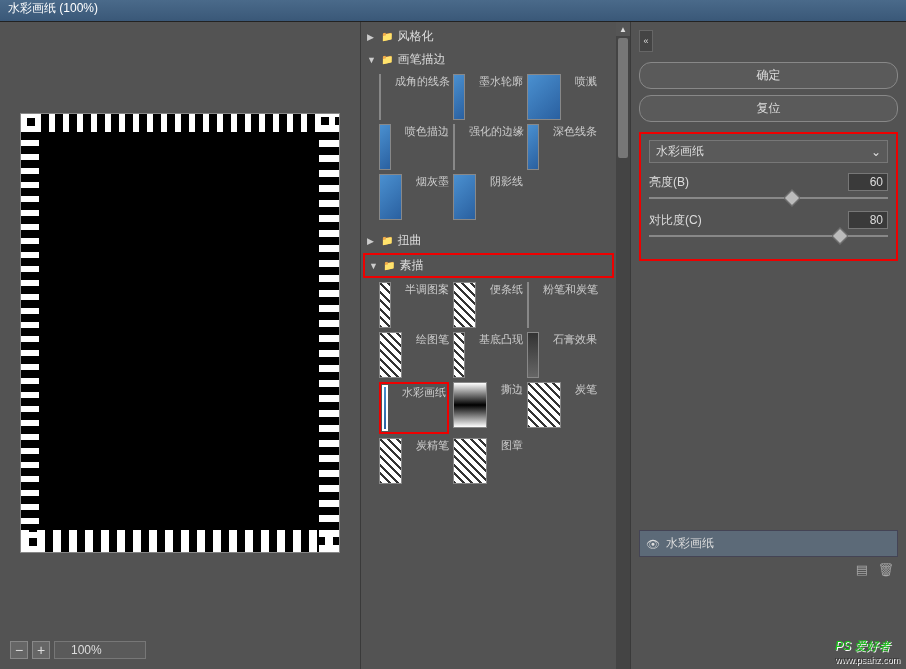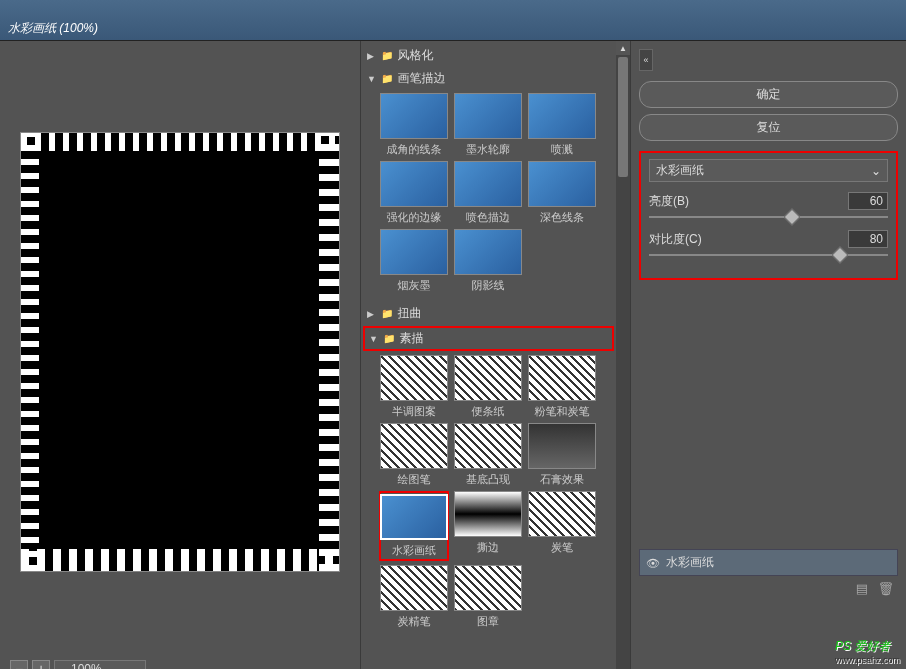--- a/index.html
+++ b/index.html
@@ -1,17 +1,17 @@
 <!DOCTYPE html>
 <html><head>
 <meta charset="utf-8">
 <style>
 * { box-sizing: border-box; margin: 0; padding: 0; font-family: "Microsoft YaHei", Arial, sans-serif; font-size: 12px; }
 body { background: #535353; color: #ddd; width: 906px; height: 669px; overflow: hidden; position: relative; }
-.titlebar { background: linear-gradient(#4a6a8a, #3a5878); height: 22px; padding: 20px 8px; color: #fff; border-bottom: 1px solid #222; font-style: italic; }
+.titlebar { background: linear-gradient(#4a6a8a, #3a5878); height: 22px; padding: 0 8px; color: #fff; border-bottom: 1px solid #222; }
 .main { display: flex; height: 647px; }
 .preview-panel { width: 360px; background: #535353; padding: 10px; display: flex; flex-direction: column; }
 .preview-area { flex: 1; display: flex; align-items: center; justify-content: center; }
 .preview-canvas { width: 320px; height: 440px; background: #000; border: 1px solid #888; position: relative; }
 .preview-footer { display: flex; align-items: center; gap: 4px; margin-top: 8px; }
 .zoom-btn { width: 18px; height: 18px; background: #666; border: 1px solid #888; color: #ddd; display: flex; align-items: center; justify-content: center; cursor: pointer; font-size: 14px; }
 .zoom-select { background: #5a5a5a; border: 1px solid #777; color: #ddd; padding: 1px 18px 1px 16px; width: 92px; }
 
 .filter-panel { width: 270px; background: #535353; border-left: 1px solid #3a3a3a; display: flex; }
 .filter-list { flex: 1; overflow-y: auto; padding: 4px 2px; }
@@ -20,21 +20,21 @@
 .scroll-arrow { width: 14px; height: 14px; background: #555; display: flex; align-items: center; justify-content: center; font-size: 8px; }
 
 .category { margin-bottom: 2px; }
 .cat-header { display: flex; align-items: center; gap: 4px; padding: 2px 4px; cursor: pointer; }
 .cat-arrow { font-size: 9px; color: #ccc; width: 10px; }
 .cat-icon { font-size: 10px; }
 .cat-label { color: #ddd; }
 .cat-hl { border: 2px solid #e00; }
 
 .thumbs { display: flex; flex-wrap: wrap; gap: 4px; padding: 4px 6px 8px 16px; }
-.thumb { width: 70px; display: flex; flex-direction: column; align-items: center; gap: 3px; cursor: pointer; }
+.thumb { width: 70px; display: flex; flex-direction: row; gap: 14px; cursor: pointer; }
 .thumb-img { width: 68px; height: 46px; border: 1px solid #888; background: linear-gradient(135deg,#4a90d0,#2a60a0); position: relative; overflow: hidden; }
 .thumb-img.sketch { background: #fff; }
 .thumb-img.sketch::before { content: ""; position: absolute; inset: 0; background: repeating-linear-gradient(45deg,#000 0 2px,#fff 2px 6px); opacity: 0.8; }
 .thumb-img.sketch2 { background: linear-gradient(#fff,#000,#fff); }
 .thumb-img.dark { background: linear-gradient(#333,#666); }
 .thumb-label { font-size: 11px; color: #ccc; text-align: center; white-space: nowrap; }
 .thumb.selected .thumb-img { border: 2px solid #fff; }
 .thumb.hl { border: 2px solid #e00; padding: 1px; }
 
 .right-panel { flex: 1; background: #535353; border-left: 1px solid #3a3a3a; padding: 8px; display: flex; flex-direction: column; gap: 6px; }
@@ -112,25 +112,25 @@
             <div class="thumb">
               <div class="thumb-img"></div>
         <div class="thumb-label">墨水轮廓</div>
             </div>
             <div class="thumb">
               <div class="thumb-img"></div>
         <div class="thumb-label">喷溅</div>
             </div>
             <div class="thumb">
               <div class="thumb-img"></div>
+        <div class="thumb-label">喷色描边</div>
+            </div>
+            <div class="thumb">
+              <div class="thumb-img"></div>
         <div class="thumb-label">强化的边缘</div>
-            </div>
-            <div class="thumb">
-              <div class="thumb-img"></div>
-        <div class="thumb-label">喷色描边</div>
             </div>
             <div class="thumb">
               <div class="thumb-img"></div>
         <div class="thumb-label">深色线条</div>
             </div>
             <div class="thumb">
               <div class="thumb-img"></div>
         <div class="thumb-label">烟灰墨</div>
             </div>
             <div class="thumb">

